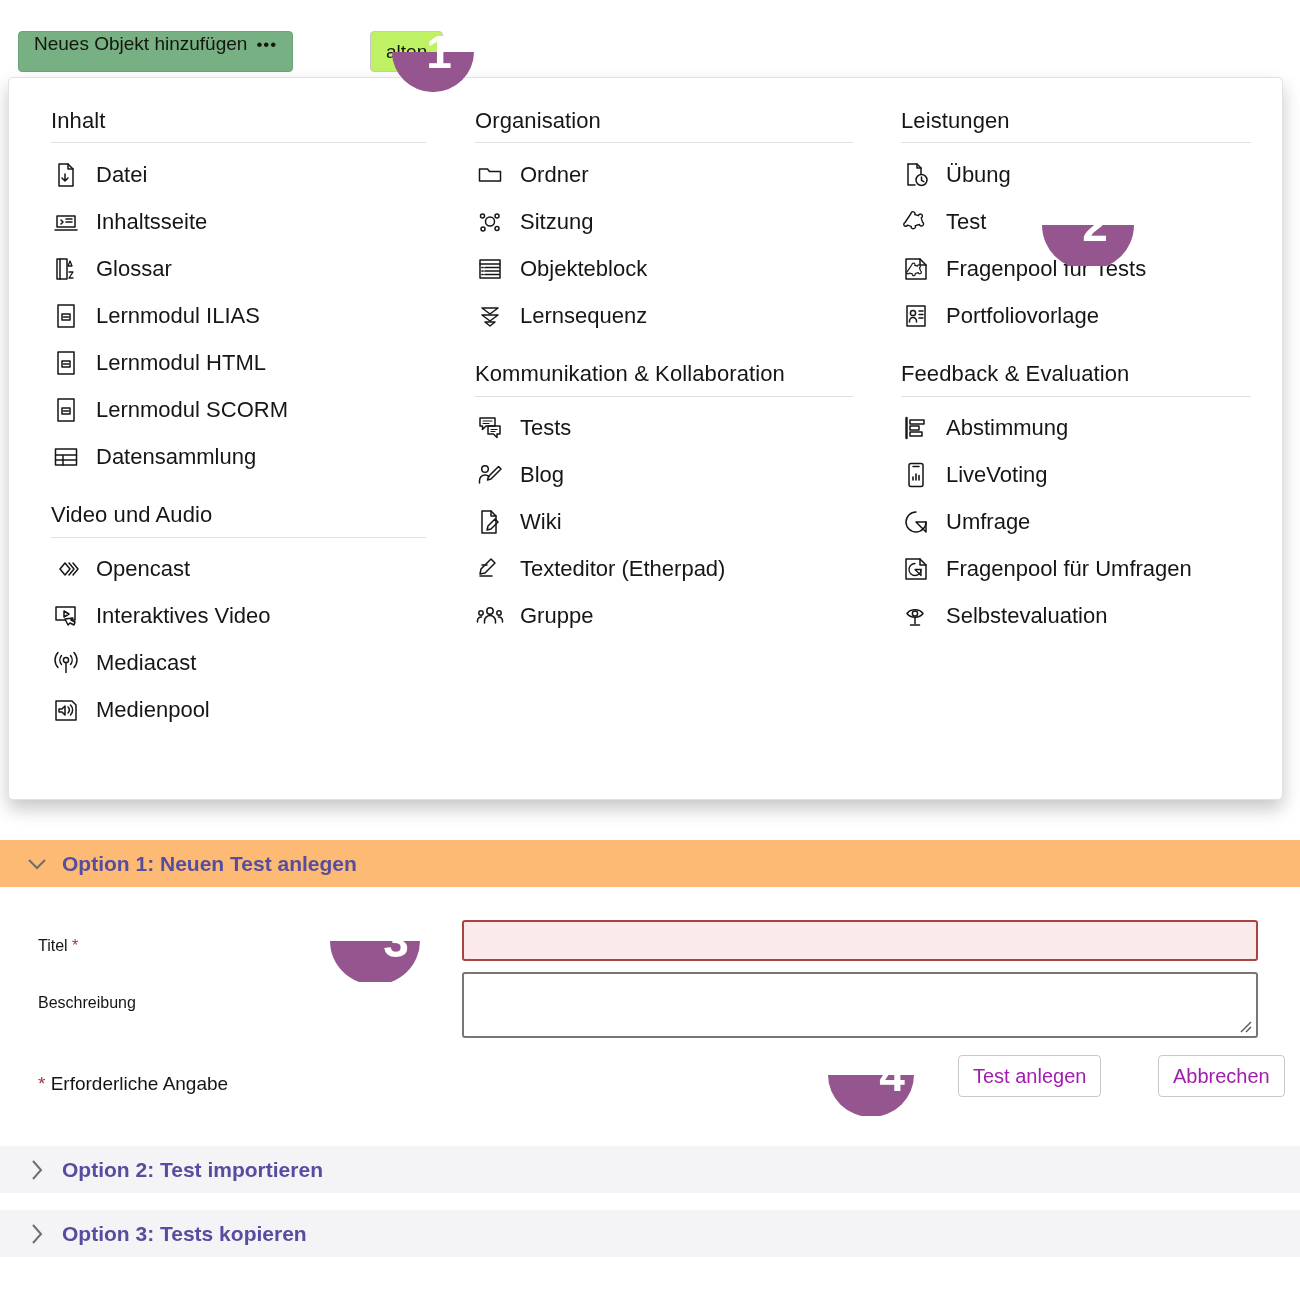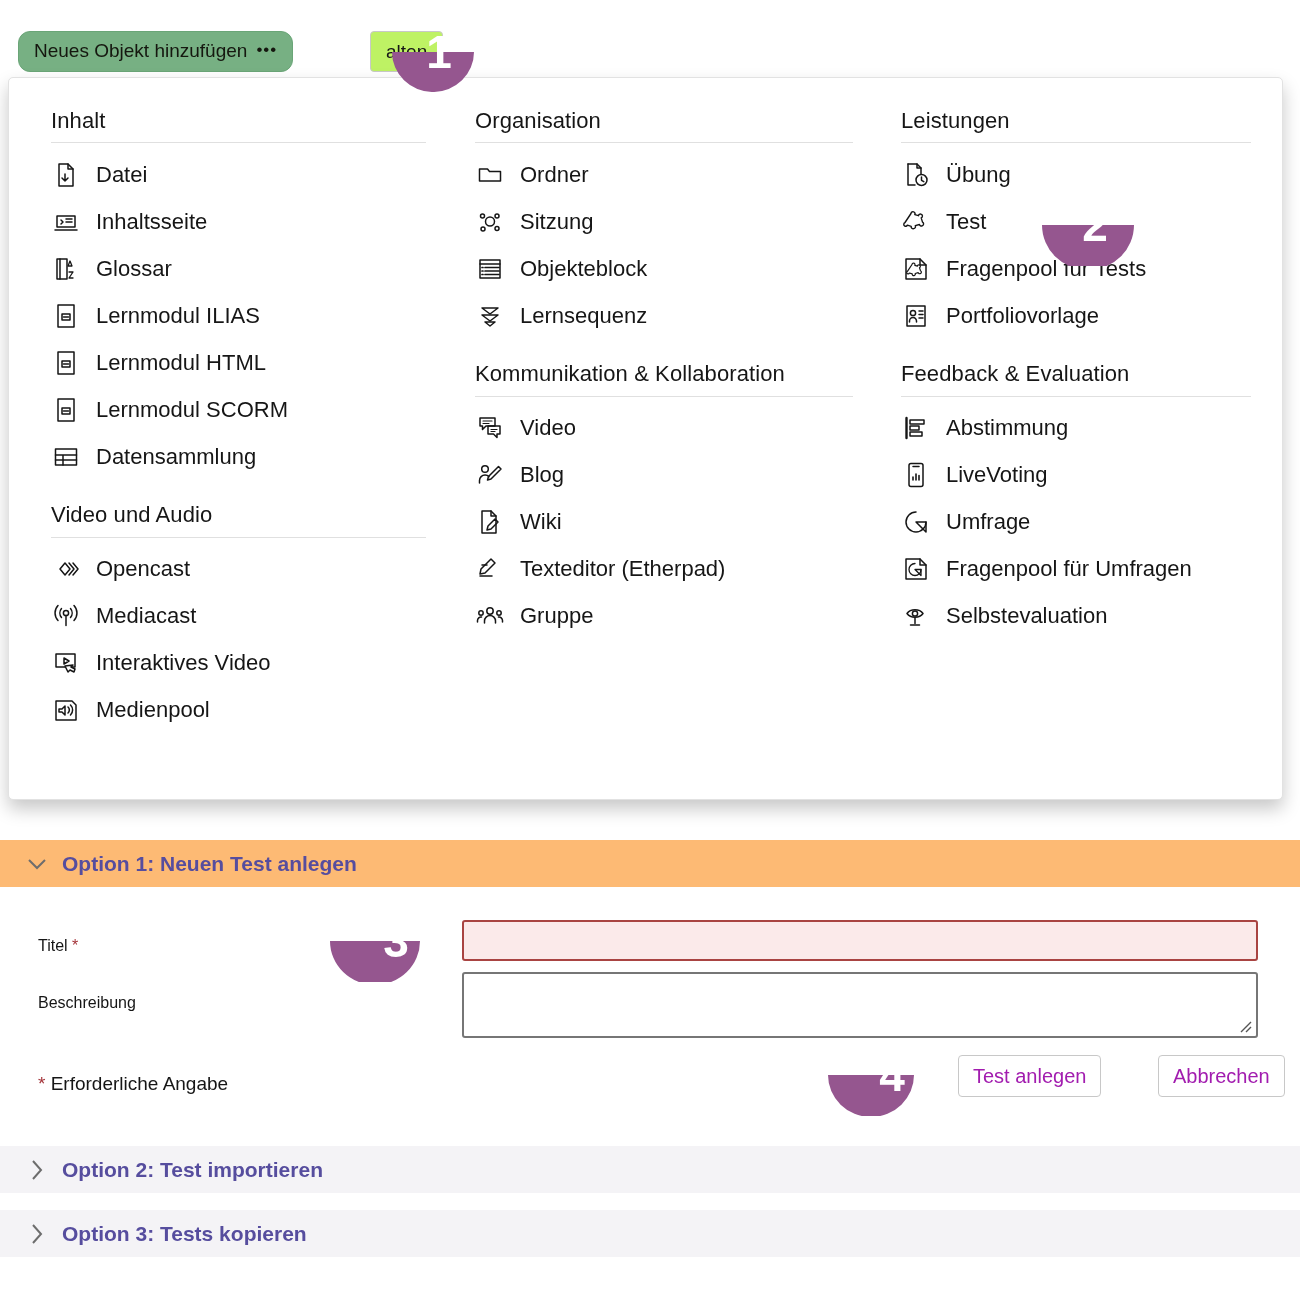--- a/index.html
+++ b/index.html
@@ -9,22 +9,22 @@
     font-family:"Liberation Sans", sans-serif;
     color:#161616;
     position:relative;
     overflow:hidden;
   }
   
   .topbar{position:absolute;left:0;top:0;width:1300px;height:82px;}
   .btn-add{
     position:absolute;left:18px;top:31px;
     height:41px;box-sizing:border-box;
-    background:#77b083;border:1px solid #6aa577;border-radius:12px;
-    display:flex;align-items:flex-start;padding:8px 15px;
+    background:#77b083;border:1px solid #6aa577;border-radius:4px;
+    display:flex;align-items:flex-end;padding:16px 15px;
     font-size:19px;color:#15170f;white-space:nowrap;
   }
   .btn-add .dots{margin-left:9px;letter-spacing:1px;font-size:17px;}
   .btn-manage{
     position:absolute;left:370px;top:31px;
     height:41px;box-sizing:border-box;
     background:#bef264;border:1px solid #c8c8c8;border-radius:4px;
     display:flex;align-items:center;padding:0 15px;
     font-size:19px;color:#161616;white-space:nowrap;
   }
@@ -202,37 +202,37 @@
                 <path d="M8 14 l5 -6 5 6 -5 6 Z"></path>
                 <path d="M17 8 l5 6 -5 6"></path>
                 <path d="M21 8 l5 6 -5 6"></path>
               </svg>
             </span>
             <span>Opencast</span>
           </div>
           <div class="item">
             <span class="ic">
               <svg width="28" height="28" viewBox="0 0 28 28" fill="none" stroke="#161616" stroke-width="1.5" stroke-linecap="round" stroke-linejoin="round">
+                <path d="M4 5 h19 v13 H4 Z"></path>
+                <path d="M12 9 l5 3 -5 3 Z"></path>
+                <path d="M13 17 l3 6 2 -2 4 2 1 -3 -4 -2 2 -2 Z" fill="#fff"></path>
+              </svg>
+            </span>
+            <span>Interaktives Video</span>
+          </div>
+          <div class="item">
+            <span class="ic">
+              <svg width="28" height="28" viewBox="0 0 28 28" fill="none" stroke="#161616" stroke-width="1.5" stroke-linecap="round" stroke-linejoin="round">
                 <circle cx="14" cy="11" r="2.6"></circle>
                 <path d="M14 13.5 v10"></path>
                 <path d="M9.5 6.5 a7 7 0 0 0 0 9 M18.5 6.5 a7 7 0 0 1 0 9"></path>
                 <path d="M6 3.5 a11 11 0 0 0 0 15 M22 3.5 a11 11 0 0 1 0 15"></path>
               </svg>
             </span>
             <span>Mediacast</span>
-          </div>
-          <div class="item">
-            <span class="ic">
-              <svg width="28" height="28" viewBox="0 0 28 28" fill="none" stroke="#161616" stroke-width="1.5" stroke-linecap="round" stroke-linejoin="round">
-                <path d="M4 5 h19 v13 H4 Z"></path>
-                <path d="M12 9 l5 3 -5 3 Z"></path>
-                <path d="M13 17 l3 6 2 -2 4 2 1 -3 -4 -2 2 -2 Z" fill="#fff"></path>
-              </svg>
-            </span>
-            <span>Interaktives Video</span>
           </div>
           <div class="item">
             <span class="ic">
               <svg width="28" height="28" viewBox="0 0 28 28" fill="none" stroke="#161616" stroke-width="1.5" stroke-linecap="round" stroke-linejoin="round">
                 <path d="M4 5 h16 l4 4 v15 H4 Z"></path>
                 <path d="M13 10 l-3 3 H7 v3 h3 l3 3 Z"></path>
                 <path d="M16 11 a4 4 0 0 1 0 6 M18.5 9 a7 7 0 0 1 0 10"></path>
               </svg>
             </span>
             <span>Medienpool</span>
@@ -290,21 +290,21 @@
           <div class="grp-rule"></div>
           <div class="item">
             <span class="ic">
               <svg width="28" height="28" viewBox="0 0 28 28" fill="none" stroke="#161616" stroke-width="1.5" stroke-linecap="round" stroke-linejoin="round">
                 <path d="M4 4 h15 v8 h-9 l-3.5 3.5 V12 H4 Z"></path>
                 <path d="M12 12 h12 v8 h-3 v3.5 L17.5 20 H12 Z"></path>
                 <path d="M7 7 h9 M7 9.5 h6" stroke-width="1.2"></path>
                 <path d="M15 15.5 h6 M15 17.5 h4" stroke-width="1.2"></path>
               </svg>
             </span>
-            <span>Video</span>
+            <span>Tests</span>
           </div>
           <div class="item">
             <span class="ic">
               <svg width="28" height="28" viewBox="0 0 28 28" fill="none" stroke="#161616" stroke-width="1.5" stroke-linecap="round" stroke-linejoin="round">
                 <circle cx="9" cy="8" r="3.3"></circle>
                 <path d="M3.5 22 v-2.5 A5.5 5.5 0 0 1 9 14 a5.5 5.5 0 0 1 4 1.6"></path>
                 <path d="M22.5 5.5 l2.5 2.5 -10 10 -3.5 1 1 -3.5 Z"></path>
               </svg>
             </span>
             <span>Blog</span>

